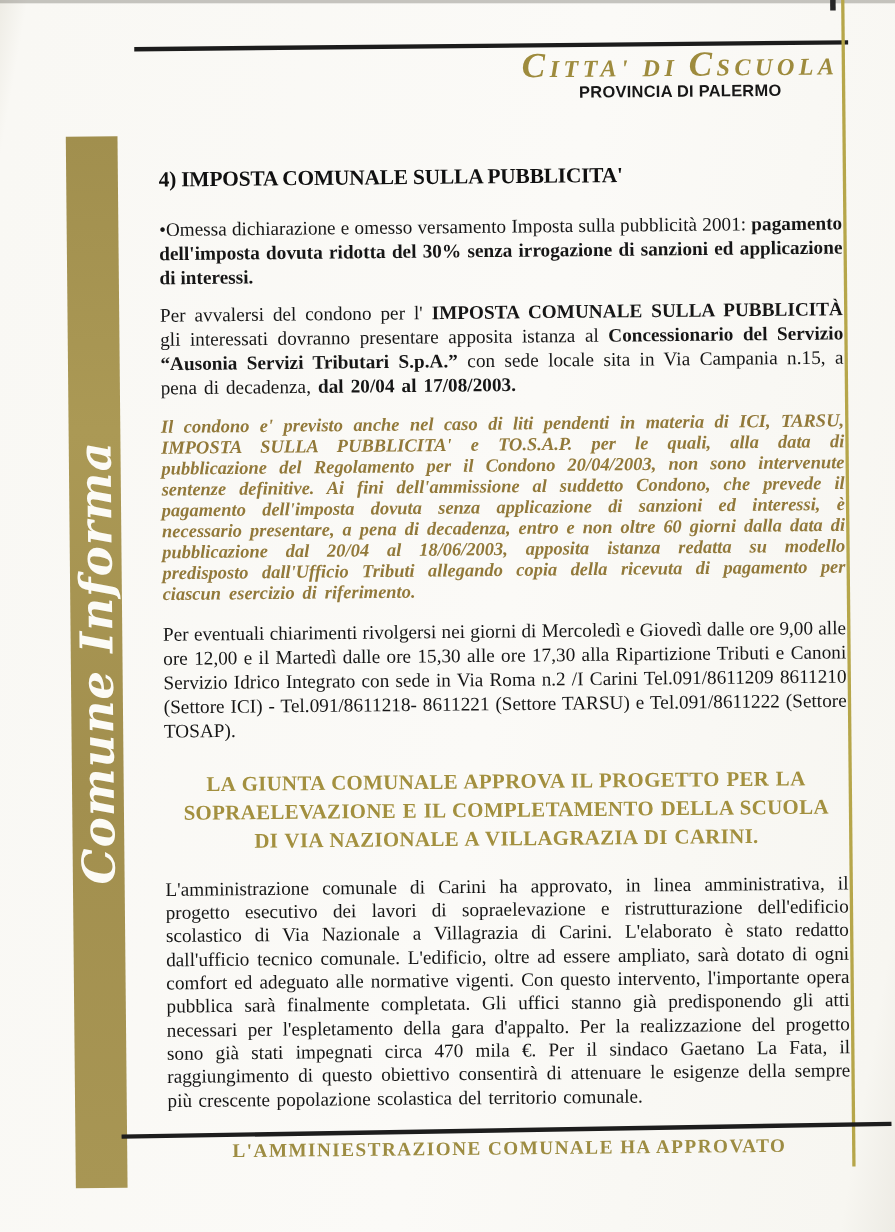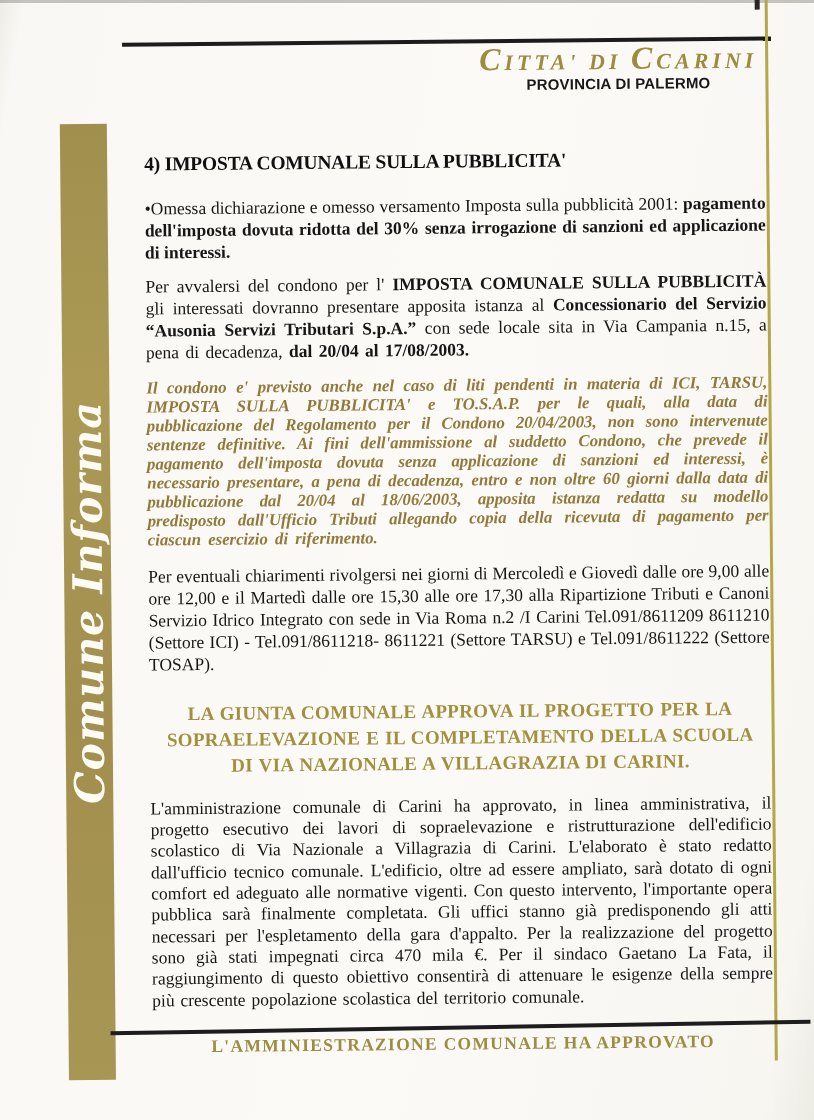--- a/index.html
+++ b/index.html
@@ -87,21 +87,21 @@
 
 <div class="page">
   <div class="page-top-edge"></div>
 
   <div class="tilt">
 
     <div class="top-rule"></div>
     <div class="top-right-tick"></div>
     <div class="gold-vline"></div>
 
-    <div class="city-title"><span class="cap">C</span><span>ITTA' </span><span>DI </span><span class="cap">C</span><span>CARINI</span></div>
+    <div class="city-title"><span class="cap">C</span><span>ITTA' </span><span>DI </span><span class="cap">C</span><span>SCUOLA</span></div>
 
     <div class="province">PROVINCIA DI PALERMO</div>
 
     <div class="sidebar-bar">
       <span class="sidebar-label">Comune Informa</span>
     </div>
 
     <div class="content">
 
       <h1 class="section-title">4) IMPOSTA COMUNALE SULLA PUBBLICITA'</h1>

